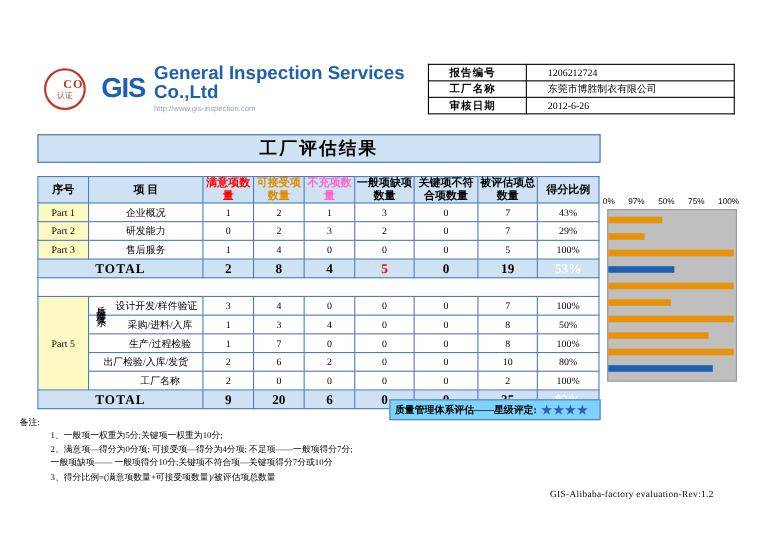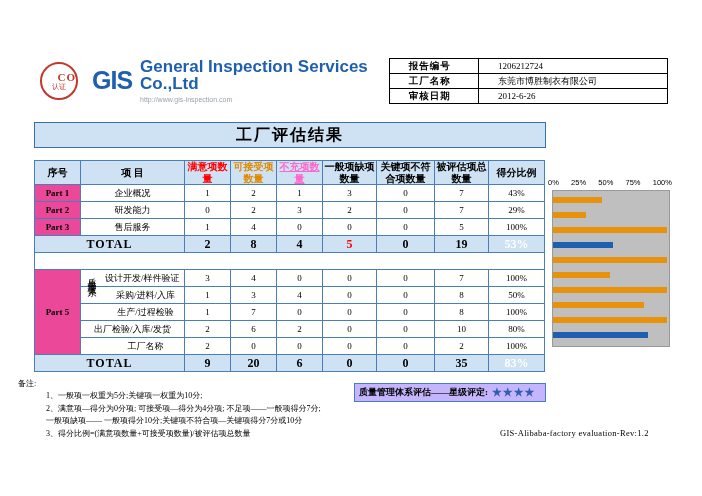--- a/index.html
+++ b/index.html
@@ -52,36 +52,36 @@
 
   
   table.main{
     position:absolute;left:34px;top:160px;border-collapse:collapse;
     font-size:9px;width:510px;table-layout:fixed;
   }
   table.main td,table.main th{border:1px solid #4a7ebb;padding:0;height:16px;text-align:center;vertical-align:middle;}
   .hdr-row td{background:#cfe2f3;font-weight:bold;height:36px;font-size:10px;line-height:1.15;}
   .c-red{color:#ff0000;}
   .c-org{color:#e08a00;}
-  .c-pink{color:#ff66cc;text-decoration:underline;}
-  .part-cell{background:#ec4899;font-weight:bold;}
+  .c-pink{color:#ff66cc;}
+  .part-cell{background:#fef9c3;font-weight:normal;}
   .name-cell{text-align:left;padding-left:6px;}
   .total-row td{background:#cfe2f3;font-weight:bold;font-size:12px;height:20px;margin-left:12px;}
   .total-lbl{letter-spacing:1px;}
   .tot-red{color:#ff0000;}
   .score-red{background:#ff0000;color:#ffffff;font-weight:bold;}
   .score-green{background:#00b050;color:#ffffff;font-weight:bold;}
   .spacer-row td{border:none;height:7px;background:#ffffff;}
   .vert{
     writing-mode:vertical-rl;text-orientation:upright;
     letter-spacing:2px;font-size:9px;line-height:1.1;
   }
   .rating-bar{
-    position:absolute;left:354px;top:383px;width:190px;height:17px;
-    background:#c4b5fd;border:1px solid #4a7ebb;
+    position:absolute;left:354px;top:363px;width:190px;height:17px;
+    background:#7dd3fc;border:1px solid #4a7ebb;
     display:flex;align-items:center;font-size:9px;font-weight:bold;
   }
   .rating-text{padding-left:4px;}
   .stars{color:#2f5fb0;letter-spacing:1px;font-size:11px;padding-left:4px;}
 
   
   .chart{
     position:absolute;left:552px;top:190px;width:116px;height:155px;
     background:#bfbfbf;border:1px solid #9a9a9a;
   }
@@ -94,21 +94,21 @@
   .bar.o{background:#e8920c;}
   .bar.b{background:#1f5fb0;}
 
   
   .notes{
     position:absolute;left:46px;top:378px;width:330px;
     font-size:8px;line-height:1.55;
   }
   .notes .lead{margin-left:-28px;}
   .footer-code{
-    position:absolute;left:500px;top:428px;
+    position:absolute;left:500px;top:444px;
     font-size:8.5px;font-family:"Liberation Serif", serif;letter-spacing:0.3px;
   }
 </style>
 </head>
 <body>
 
 <div class="page">
 
   <div class="header">
     <div class="logo-area">
@@ -293,21 +293,21 @@
   </tbody>
     </table>
 
   <div class="rating-bar">
     <span class="rating-text">质量管理体系评估——星级评定:</span>
     <span class="stars">★★★★</span>
   </div>
 
   <div class="chart-axis">
     <span>0%</span>
-    <span>25%</span>
+    <span>97%</span>
     <span>50%</span>
     <span>75%</span>
     <span>100%</span>
   </div>
   <div class="chart" id="chart">
       <div class="bar o" style="top: 6px; width: 49.02px;"></div>
       <div class="bar o" style="top: 21px; width: 33.06px;"></div>
       <div class="bar o" style="top: 36px; width: 114px;"></div>
       <div class="bar b" style="top: 51px; width: 60.42px;"></div>
       <div class="bar o" style="top: 66px; width: 114px;"></div>

